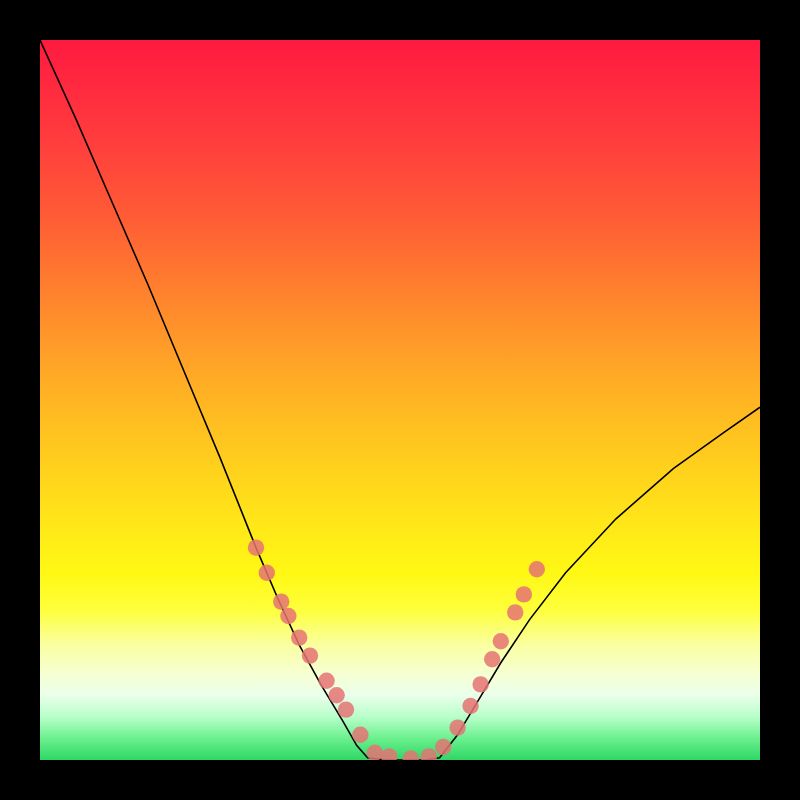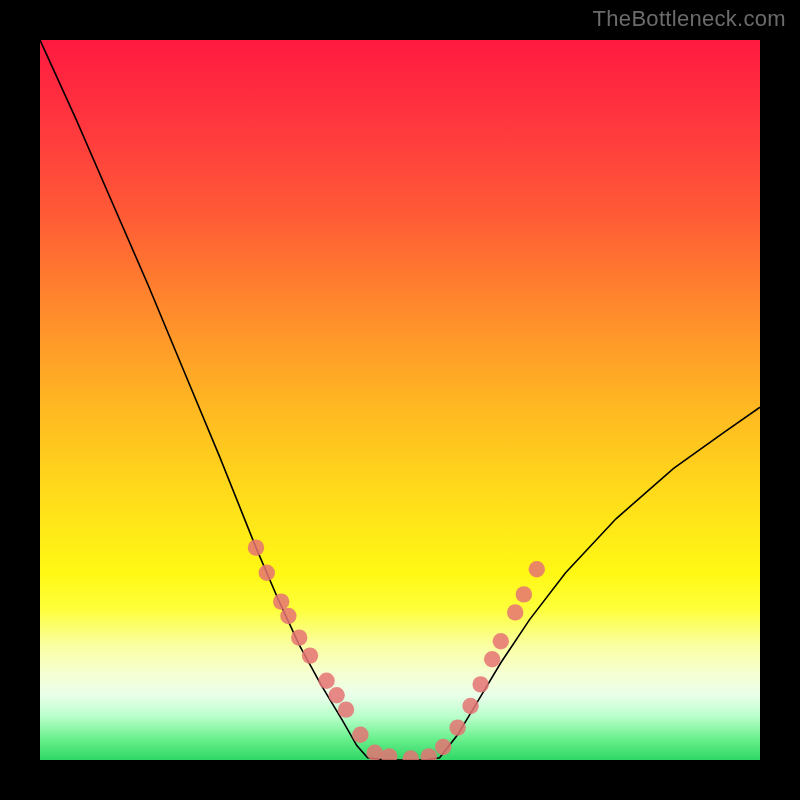--- a/index.html
+++ b/index.html
@@ -72,21 +72,20 @@
   .dot {
     fill: #e57373;
     fill-opacity: 0.85;
     stroke: none;
   }
 </style>
 </head>
 <body>
 
 <div class="stage">
-  <div class="watermark">TheBottleneck.com</div>
   <div class="plot-area">
     <div class="gradient"></div>
     <svg class="overlay" viewBox="0 0 720 720" preserveAspectRatio="none">
       <path id="curve-path" class="curve" d="M 0.00 0.00 L 36.00 79.20 L 72.00 162.00 L 108.00 244.80 L 144.00 331.20 L 180.00 417.60 L 201.60 471.60 L 216.00 507.60 L 237.60 558.00 L 259.20 604.80 L 280.80 644.40 L 302.40 680.40 L 316.80 705.60 L 327.60 717.84 L 327.60 717.84 L 345.60 720.00 L 367.20 720.00 L 385.20 720.00 L 399.60 717.84 L 399.60 717.84 L 417.60 694.80 L 439.20 658.80 L 460.80 622.80 L 489.60 579.60 L 525.60 532.80 L 576.00 478.80 L 633.60 428.40 L 684.00 392.40 L 720.00 367.20 " stroke="#000000"></path>
       <g id="dots-group">
           <circle cx="216.00" cy="507.60" r="8.2" class="dot" fill="#e57373"></circle>
           <circle cx="226.80" cy="532.80" r="8.2" class="dot" fill="#e57373"></circle>
           <circle cx="241.20" cy="561.60" r="8.2" class="dot" fill="#e57373"></circle>
           <circle cx="248.40" cy="576.00" r="8.2" class="dot" fill="#e57373"></circle>
           <circle cx="259.20" cy="597.60" r="8.2" class="dot" fill="#e57373"></circle>

